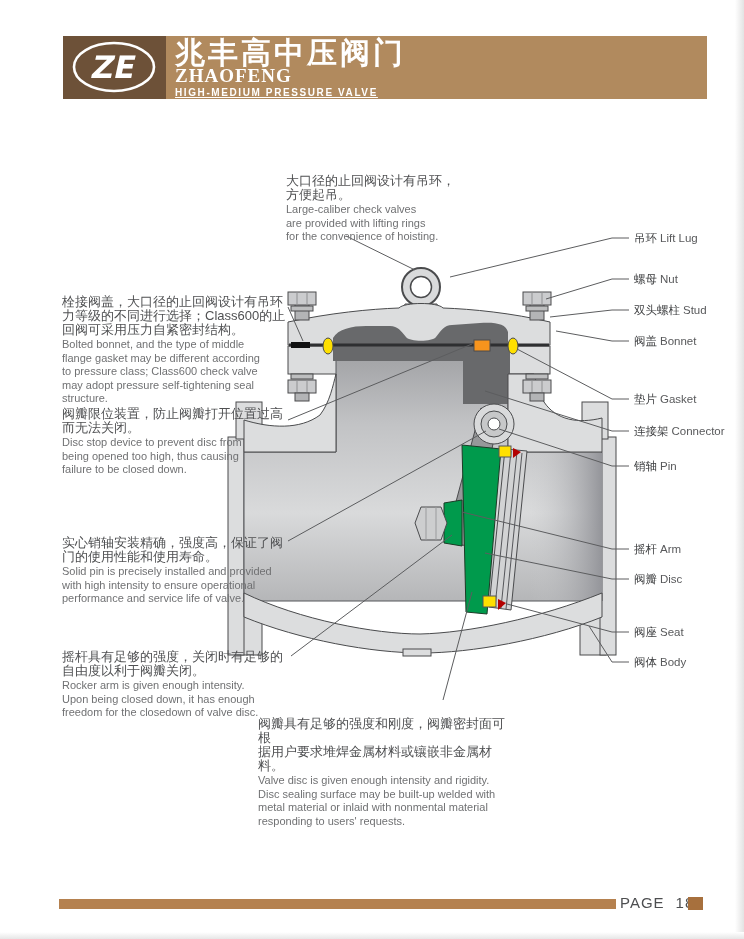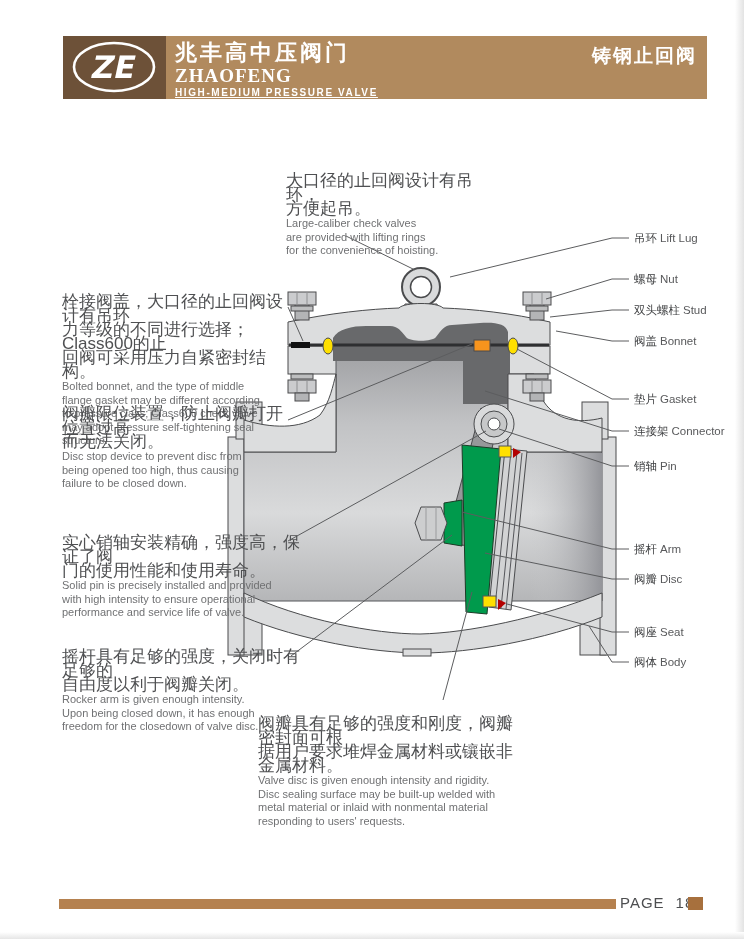--- a/index.html
+++ b/index.html
@@ -12,31 +12,31 @@
     background:linear-gradient(to right,#ffffff,#e3e3e3);}
   .edge-bottom{position:absolute;left:0;bottom:0;width:100%;height:7px;
     background:linear-gradient(to bottom,#ffffff,#e6e6e6);}
 
   
   .header{position:absolute;left:63px;top:36px;width:644px;height:63px;
     background:var(--brand,#b18a5e);}
   .logo-box{position:absolute;left:0;top:0;width:103px;height:63px;
     background:var(--brand-dark,#6d5138);}
   .company{position:absolute;left:112px;top:3px;color:#fff;}
-  .company-cn{font-size:22px;font-weight:bold;letter-spacing:3px;line-height:27px;}
+  .company-cn{font-size:30px;font-weight:bold;letter-spacing:3px;line-height:27px;}
   .company-en{font-size:19px;font-weight:bold;font-family:"Liberation Serif","DejaVu Serif",serif;
     line-height:19px;letter-spacing:1px;}
   .company-sub{font-size:10px;font-weight:bold;letter-spacing:1.6px;line-height:11px;margin-top:2px;text-decoration:underline;}
   .product{position:absolute;right:10px;top:7px;text-align:right;color:#fff;}
   .product-cn{font-size:19px;font-weight:bold;letter-spacing:2px;line-height:25px;}
   .product-en{font-size:14.5px;line-height:20px;}
 
   
   .ann{position:absolute;}
-  .ann .cn{font-size:17px;line-height:14px;color:#4f5052;white-space:pre-line;}
+  .ann .cn{font-size:13px;line-height:14px;color:#4f5052;white-space:pre-line;}
   .ann .en{font-size:11px;line-height:13.5px;color:#707173;white-space:pre-line;margin-top:1px;}
 
   
   .part{position:absolute;left:634px;font-size:11.5px;white-space:nowrap;}
   .part .cn{color:#3f4042;}
   .part .en{color:#58595b;margin-left:3px;}
 
   
   .diagram{position:absolute;left:0;top:0;width:744px;height:939px;}
 
@@ -66,21 +66,20 @@
           <text x="0" y="11" text-anchor="middle" font-size="31" font-weight="bold" font-family="'DejaVu Sans',sans-serif" fill="#ffffff">ZE</text>
         </g>
       </svg>
     </div>
     <div class="company">
       <div class="company-cn">兆丰高中压阀门</div>
       <div class="company-en">ZHAOFENG</div>
       <div class="company-sub">HIGH-MEDIUM PRESSURE VALVE</div>
     </div>
     <div class="product">
-      <div class="product-cn">铸钢止回阀</div>
     </div>
   </div>
 
   <svg class="diagram" viewBox="0 0 744 939">
     <defs>
       <linearGradient id="gradCyl" x1="0" y1="0" x2="0" y2="1">
         <stop offset="0%" stop-color="#9fa0a3"></stop>
         <stop offset="30%" stop-color="#c2c3c5"></stop>
         <stop offset="65%" stop-color="#d9dadb"></stop>
         <stop offset="100%" stop-color="#b5b6b8"></stop>

